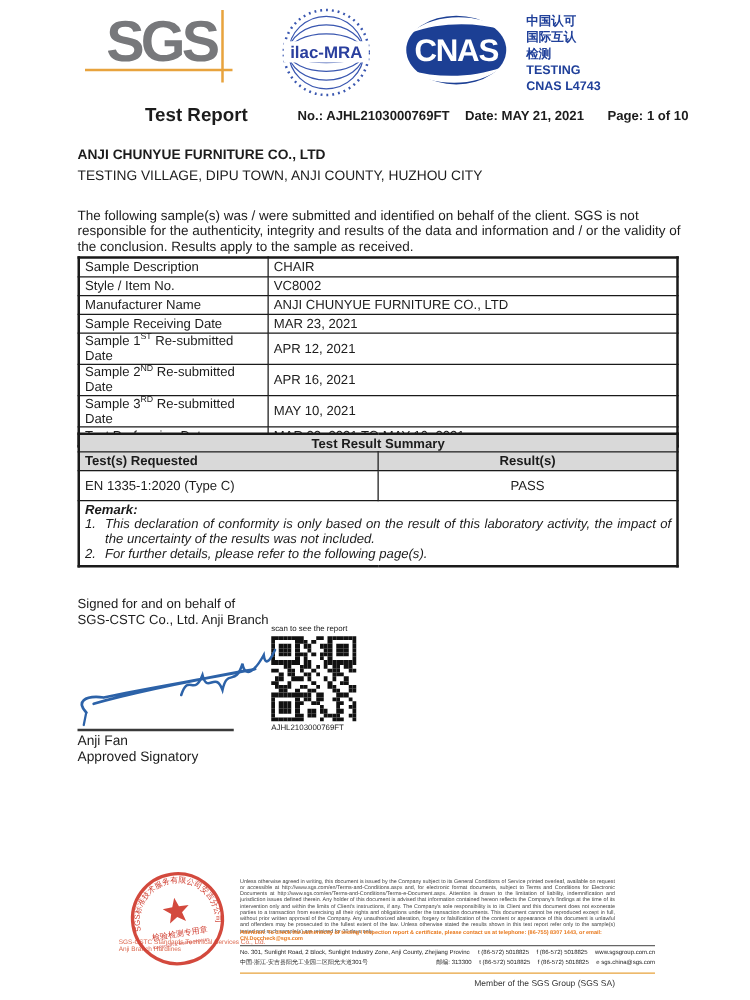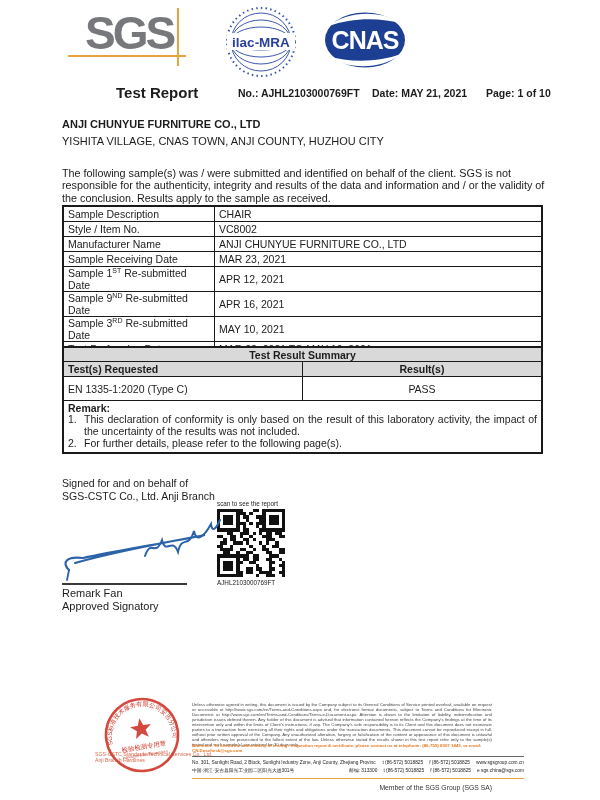--- a/index.html
+++ b/index.html
@@ -28,21 +28,21 @@
   sup{font-size:7px;vertical-align:super;line-height:0;}
 
   .result-table{width:481px;border:2px solid #1a1a1a;}
   .result-table td,.result-table th{border:1px solid #1a1a1a;font-size:10.5px;padding:0 4px;}
   .rt-title{background:#d9d9d9;text-align:center;font-weight:bold;height:13px;}
   .rt-head{background:#d9d9d9;font-weight:bold;height:14px;}
   .rt-head.res{text-align:center;}
   .col-res{width:86px;text-align:center;}
   .rt-row1 td{height:23px;}
   .rt-row2 td{height:28px;line-height:12.5px;}
-  .remark-cell{padding:1px 4px 3px 4px !important;}
+  .remark-cell{padding:1px 4px 3px 4px !important;font-style:italic;}
   .remark-title{font-weight:bold;font-size:10.5px;}
   .remark-item{display:flex;font-size:10.5px;line-height:11.8px;}
   .rnum{width:16px;flex:0 0 16px;}
   .rtext{flex:1;}
   .just{text-align:justify;}
 
   
   .signed{font-size:10.5px;line-height:12.5px;}
   .qr-caption{font-size:6.3px;color:#222;}
   .qr{display:grid;grid-template-columns:repeat(21,1fr);grid-template-rows:repeat(21,1fr);
@@ -82,28 +82,35 @@
     <text x="37" y="40.5" text-anchor="middle" font-size="13.5" font-weight="bold" fill="#2a3f9e" font-family="Liberation Sans, sans-serif">ilac-MRA</text>
   </svg>
 
   <svg class="abs" style="left:313px;top:11px;" width="104" height="58" viewBox="0 0 104 58">
     <ellipse cx="52" cy="29" rx="40" ry="27.5" fill="#1c3f94"></ellipse>
     <path d="M16,15 C36,-2 72,0 90,13 C66,6 38,7 16,15 Z" fill="#ffffff"></path>
     <path d="M88,43 C68,60 32,58 14,45 C38,52 66,51 88,43 Z" fill="#ffffff"></path>
     <text x="52" y="38" text-anchor="middle" font-size="25" font-weight="bold" fill="#ffffff" letter-spacing="-1" font-family="Liberation Sans, sans-serif">CNAS</text>
   </svg>
 
+  <div class="abs accred" style="left:421px;top:11px;">
+    <div>中国认可</div>
+    <div>国际互认</div>
+    <div>检测</div>
+    <div>TESTING</div>
+    <div>CNAS L4743</div>
+  </div>
 
   <div class="abs report-title" style="left:116px;top:84px;">Test Report</div>
   <div class="abs titlerow" style="left:238px;top:87px;">No.: AJHL2103000769FT</div>
   <div class="abs titlerow" style="left:372px;top:87px;">Date: MAY 21, 2021</div>
   <div class="abs titlerow" style="left:486px;top:87px;">Page: 1 of 10</div>
 
   <div class="abs client-name" style="left:62px;top:118px;">ANJI CHUNYUE FURNITURE CO., LTD</div>
-  <div class="abs client-addr" style="left:62px;top:135px;">YISHITA VILLAGE, CNAS TOWN, ANJI COUNTY, HUZHOU CITY</div>
+  <div class="abs client-addr" style="left:62px;top:135px;">TESTING VILLAGE, DIPU TOWN, ANJI COUNTY, HUZHOU CITY</div>
 
   <div class="abs para" style="left:62px;top:167px;">The following sample(s) was / were submitted and identified on behalf of the client. SGS is not responsible for the authenticity, integrity and results of the data and information and / or the validity of the conclusion. Results apply to the sample as received.</div>
 
   <table class="abs sample-table" style="left:62px;top:205px;">
     <tbody>
         <tr>
       <td class="lbl"><span>Sample Description</span><sup></sup><span></span></td>
       <td>CHAIR</td>
     </tr>
     <tr>
@@ -116,21 +123,21 @@
     </tr>
     <tr>
       <td class="lbl"><span>Sample Receiving Date</span><sup></sup><span></span></td>
       <td>MAR 23, 2021</td>
     </tr>
     <tr>
       <td class="lbl"><span>Sample 1</span><sup>ST</sup><span> Re-submitted Date</span></td>
       <td>APR 12, 2021</td>
     </tr>
     <tr>
-      <td class="lbl"><span>Sample 9</span><sup>ND</sup><span> Re-submitted Date</span></td>
+      <td class="lbl"><span>Sample 2</span><sup>ND</sup><span> Re-submitted Date</span></td>
       <td>APR 16, 2021</td>
     </tr>
     <tr>
       <td class="lbl"><span>Sample 3</span><sup>RD</sup><span> Re-submitted Date</span></td>
       <td>MAY 10, 2021</td>
     </tr>
     <tr>
       <td class="lbl"><span>Test Performing Date</span><sup></sup><span></span></td>
       <td>MAR 23, 2021 TO MAY 19, 2021</td>
     </tr>
@@ -411,21 +418,21 @@
     </div>
   <div class="abs qr-caption" style="left:217px;top:579px;">AJHL2103000769FT</div>
 
   <svg class="abs" style="left:55px;top:498px;" width="170" height="85" viewBox="0 0 170 85">
     <path d="M14 72 C6 64 12 58 28 60 C60 53 110 45 150 37 C118 43 62 53 20 65" stroke="#2c62a8" stroke-width="2.2" fill="none" stroke-linecap="round"></path>
     <path d="M14 72 L12 82" stroke="#2c62a8" stroke-width="1.8" fill="none" stroke-linecap="round"></path>
     <path d="M90 58 C96 40 100 60 107 42 C111 58 117 38 123 54 C127 36 133 52 139 33 C141 45 149 39 156 26 C157 35 161 31 165 22" stroke="#2c62a8" stroke-width="2" fill="none" stroke-linecap="round"></path>
   </svg>
 
   <div class="abs sig-line" style="left:62px;top:583px;"></div>
-  <div class="abs sig-name" style="left:62px;top:587px;">Remark Fan</div>
+  <div class="abs sig-name" style="left:62px;top:587px;">Anji Fan</div>
   <div class="abs sig-name" style="left:62px;top:600px;">Approved Signatory</div>
 
   <div class="abs stamp-co" style="left:95px;top:751px;">
     <div>SGS-CSTC Standards Technical Services Co., Ltd.</div>
     <div>Anji Branch Hardlines</div>
   </div>
 
   <svg class="abs" style="left:103px;top:696px;transform:rotate(-9deg);" width="78" height="78" viewBox="0 0 78 78">
     <circle cx="39" cy="39" r="36" fill="none" stroke="#cf3a2c" stroke-width="2.6" opacity="0.92"></circle>
     <path id="stamp-rim" d="M9,46 A30.5,30.5 0 1,1 69,46" fill="none"></path>

